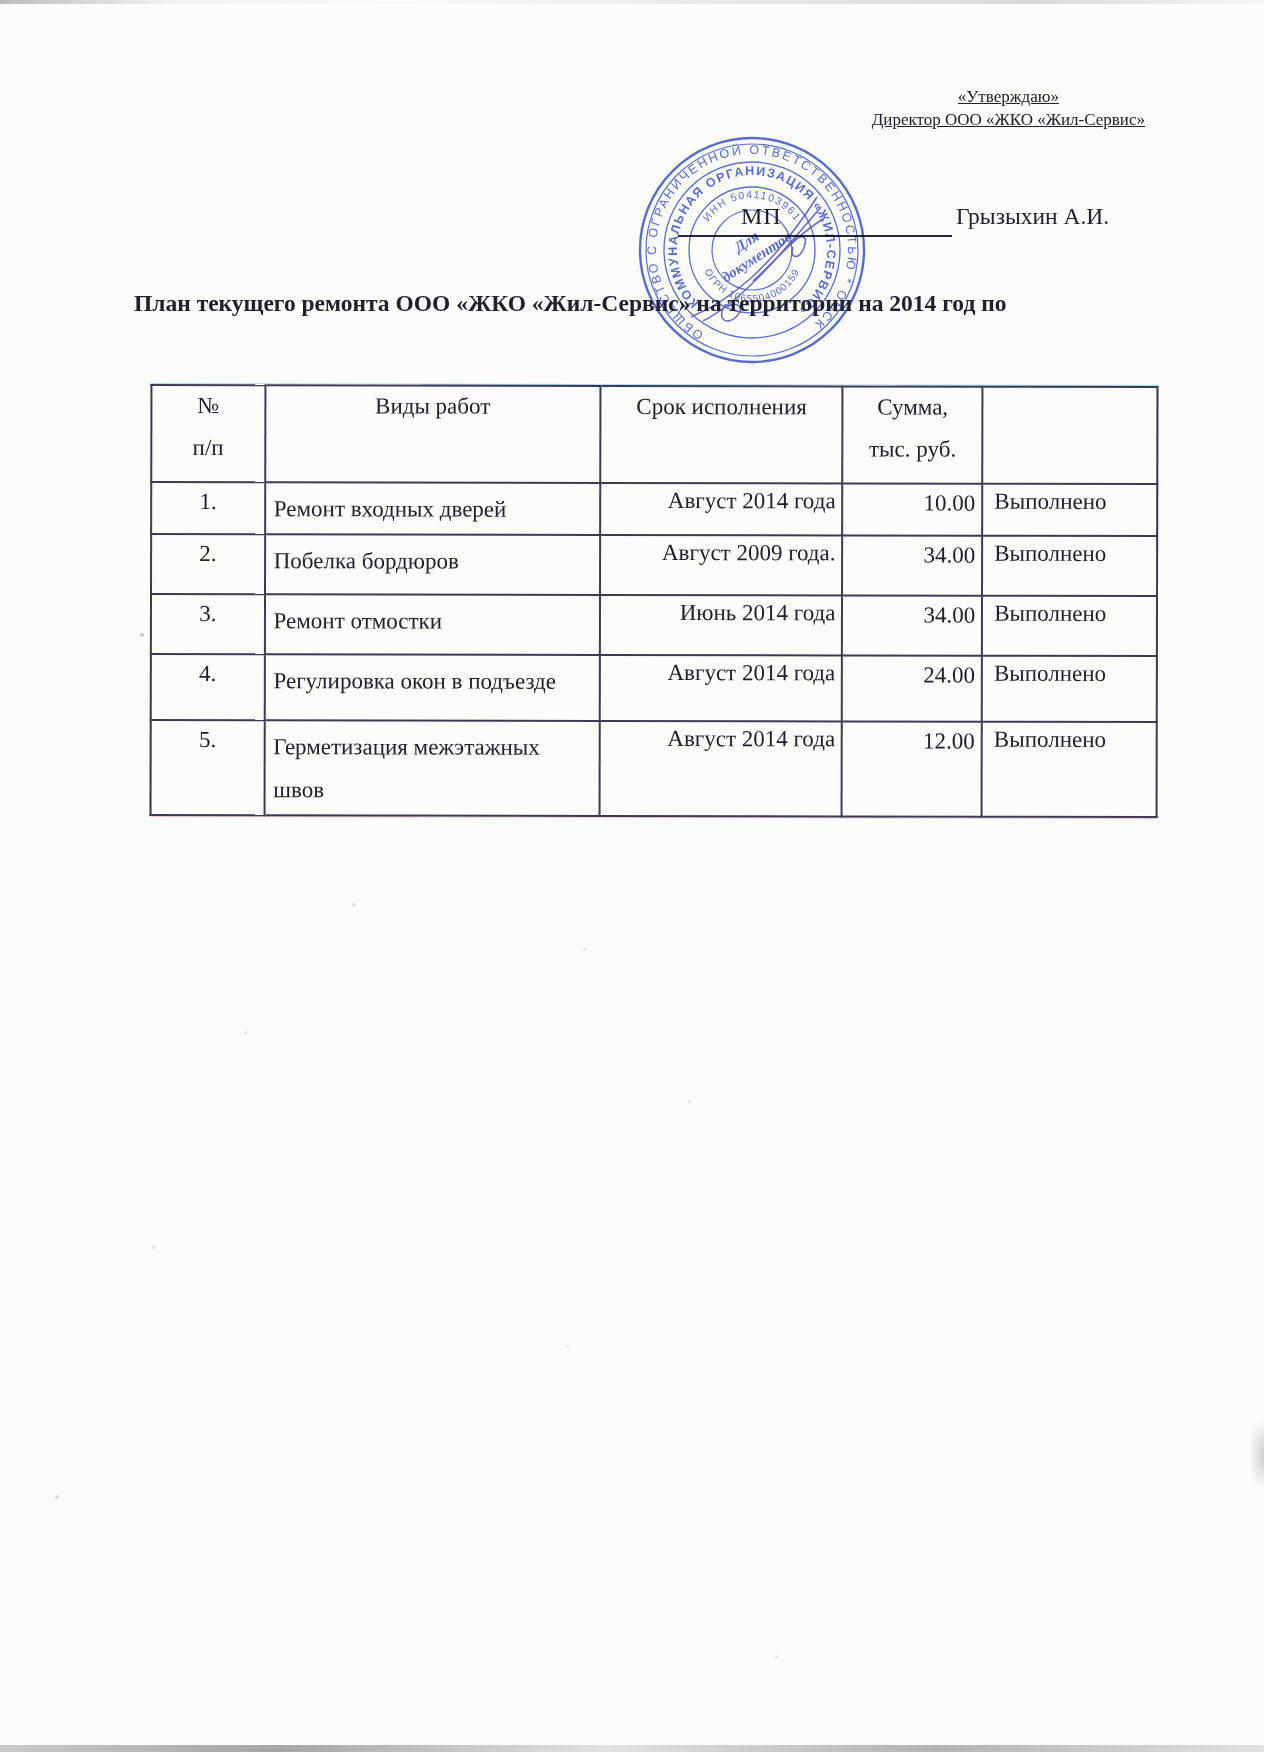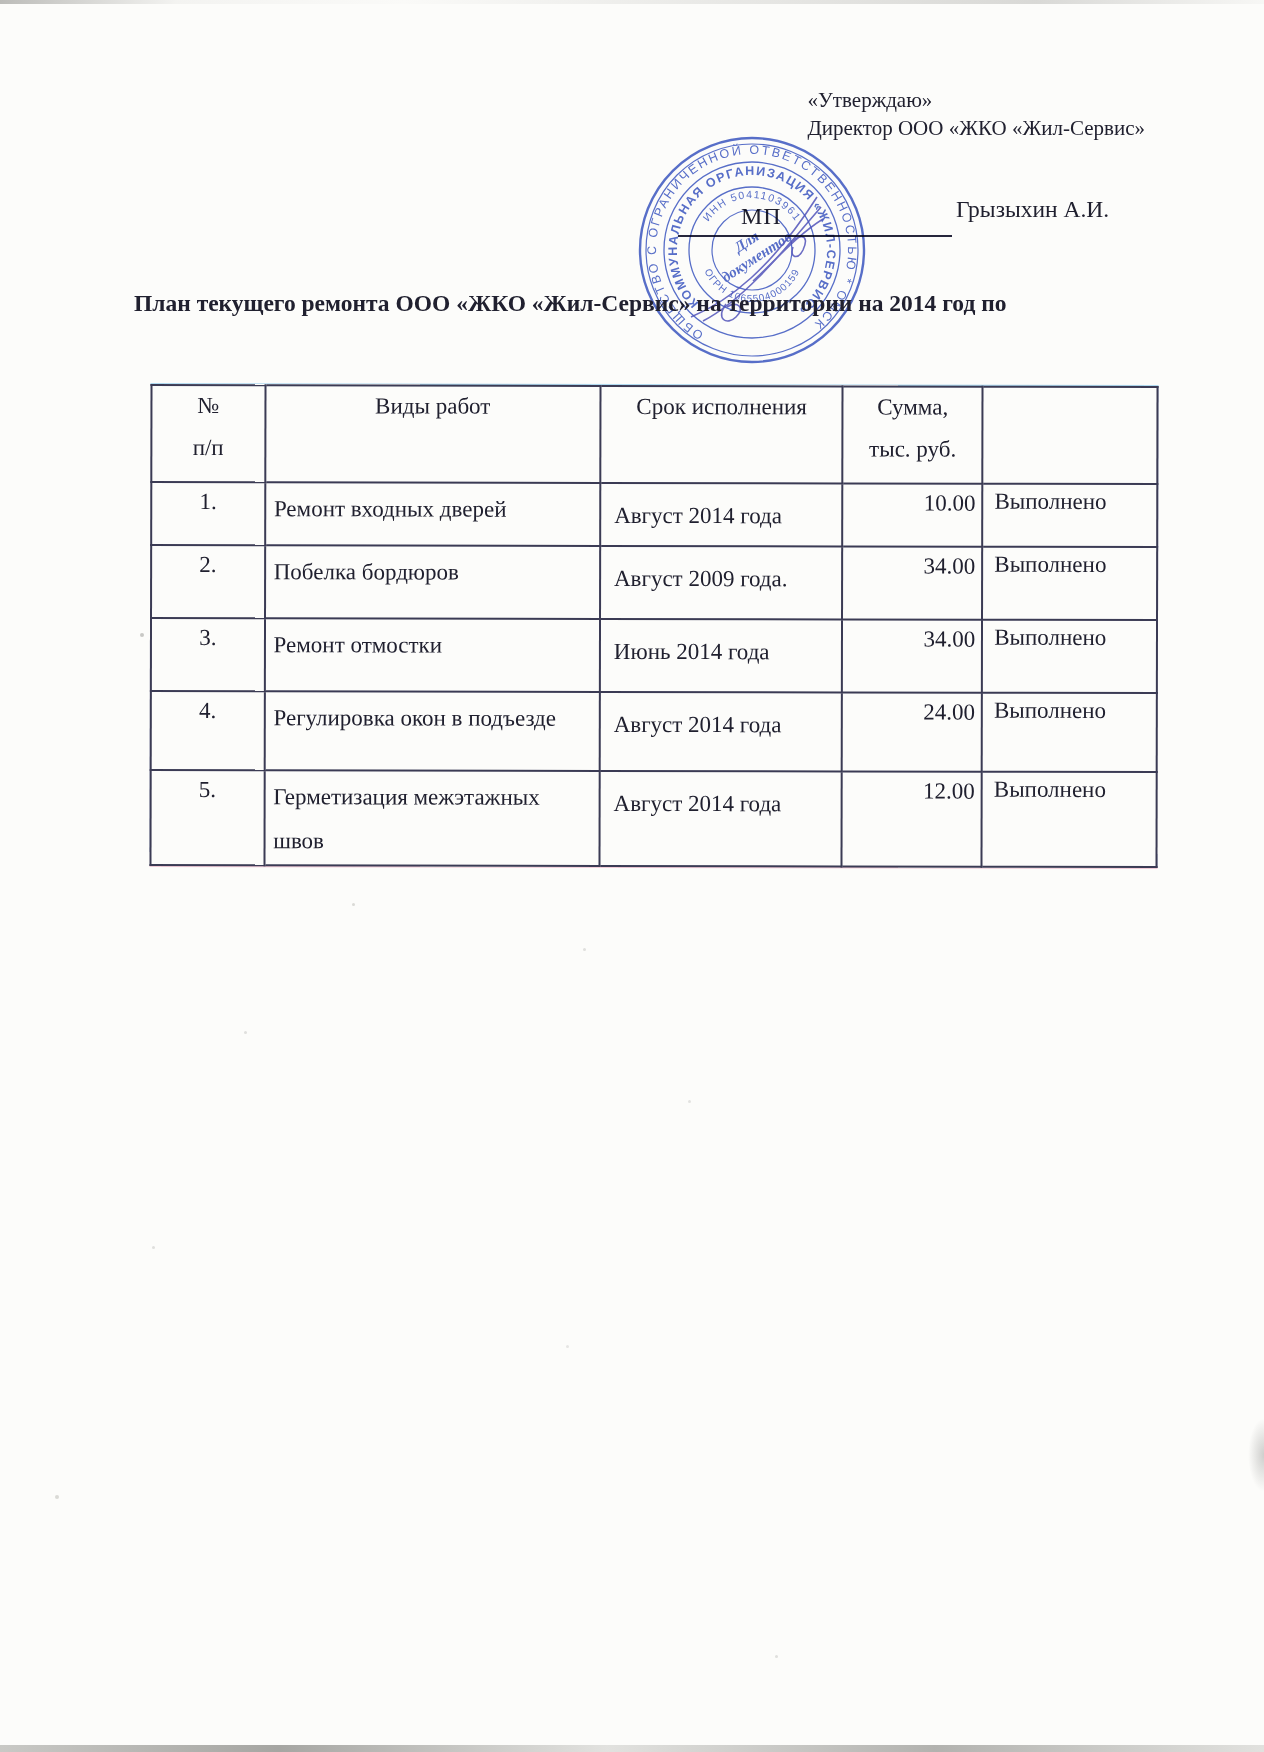--- a/index.html
+++ b/index.html
@@ -11,44 +11,44 @@
   
   .scan-top { position:absolute; top:0; left:0; width:100%; height:4px; pointer-events:none;
     background:linear-gradient(to right, rgba(110,110,105,.45), rgba(180,180,175,.12) 14%, rgba(200,200,195,.04) 32%, rgba(165,165,160,.22) 56%, rgba(135,135,130,.3) 82%, rgba(190,190,185,.08)); }
   .scan-bottom { position:absolute; bottom:0; left:0; width:100%; height:7px; pointer-events:none;
     background:linear-gradient(to right, rgba(150,150,145,.5), rgba(95,95,90,.55) 22%, rgba(165,165,160,.3) 48%, rgba(105,105,100,.5) 74%, rgba(175,175,170,.35)); }
   .smudge { position:absolute; right:0; top:1418px; width:16px; height:74px; pointer-events:none;
     background:radial-gradient(ellipse at 100% 50%, rgba(120,120,118,.35), rgba(120,120,118,0) 70%); }
   .speck { position:absolute; border-radius:50%; background:#8a8a86; pointer-events:none; }
 
   
-  .approval { position:absolute; top:86px; right:119px; 
-    font-size:21px; line-height:1.35; white-space:nowrap; }
+  .approval { position:absolute; top:86px; right:119px; text-align:center;
+    font-size:17px; line-height:1.35; white-space:nowrap;text-decoration:underline; }
 
   
   .sign-line { position:absolute; top:211px; left:678px; width:274px;
     border-bottom:2.5px solid #26263c; height:24px; }
   .mp { position:absolute; top:203px; left:741px; font-size:24px; letter-spacing:1px; }
-  .sign-name { position:absolute; top:196px; left:956px; font-size:23.5px; white-space:nowrap; }
+  .sign-name { position:absolute; top:203px; left:956px; font-size:23.5px; white-space:nowrap; }
 
   
   .title { position:absolute; top:287px; left:134px; width:1000px; text-align:left;
     font-size:23.5px; font-weight:bold; line-height:1.44; }
 
   
   .doc-table { position:absolute; top:385px; left:150px; width:1008px;
     border-collapse:collapse; font-size:23px; transform:rotate(0.12deg);
     box-shadow:0 -1px 0 rgba(0,140,220,.3), 0 1px 0 rgba(200,30,90,.22); }
   .doc-table th, .doc-table td { border:2px solid #3b3b54; vertical-align:top;
     font-weight:normal; padding:4px 6px 2px 6px; }
   .doc-table th { text-align:center; padding-top:7px; }
   .hdr-gap { margin-top:16px; }
   td.c-num { text-align:center; padding-top:6px; }
   td.c-work { text-align:left; padding-left:8px; padding-right:24px; line-height:1.9; }
-  td.c-term { text-align:left; padding-left:13px; padding-top:19px; }
+  td.c-term { text-align:right; padding-left:13px; padding-top:4px; }
   td.c-sum { text-align:right; padding-left:11px; padding-top:6px; }
   td.c-status { text-align:left; padding-left:11px; }
   tr.r1 td { height:40px; }
   tr.r2 td { height:50px; }
   tr.r3 td { height:50px; }
   tr.r4 td { height:56px; }
   tr.r5 td { height:64px; }
 
   
   .stamp { position:absolute; left:633px; top:131px; width:238px; height:238px;

